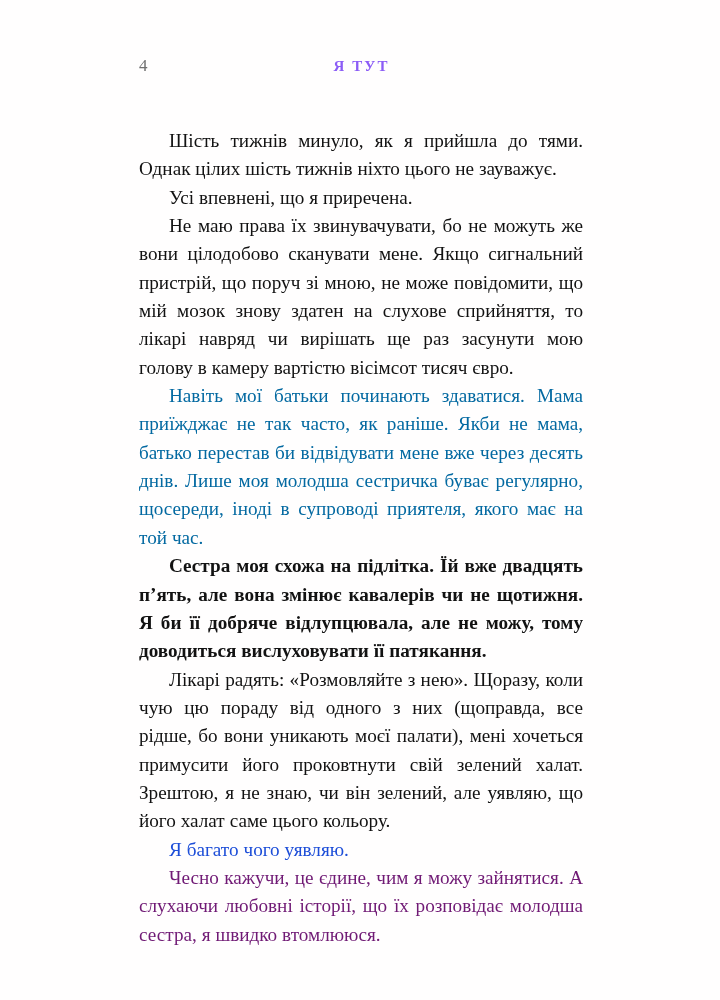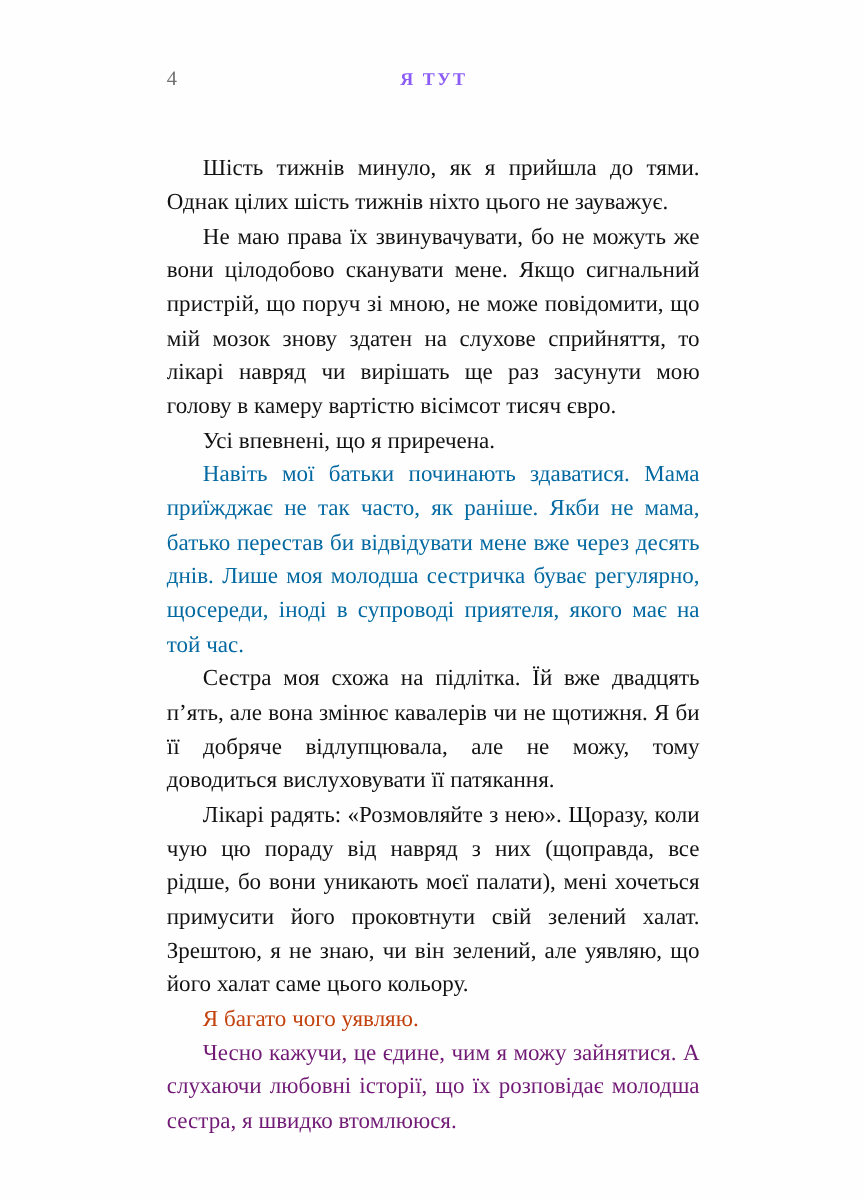--- a/index.html
+++ b/index.html
@@ -88,22 +88,22 @@
 <div class="page" style="background: rgb(255, 254, 254);">
 
   <div class="page-header">
     <div class="folio" style="color: rgb(111, 111, 111);">4</div>
     <div class="running-head">Я ТУТ</div>
     <div class="running-head-spacer"></div>
   </div>
 
   <div class="textblock">
     <p class="para" style="color: rgb(18, 18, 18);">Шість тижнів минуло, як я прийшла до тями. Однак цілих шість тижнів ніхто цього не зауважує.</p>
+    <p class="para" style="color: rgb(18, 18, 18);">Усі впевнені, що я приречена.</p>
     <p class="para" style="color: rgb(18, 18, 18);">Не маю права їх звинувачувати, бо не можуть же вони цілодобово сканувати мене. Якщо сигнальний пристрій, що поруч зі мною, не може повідомити, що мій мозок знову здатен на слухове сприйняття, то лікарі навряд чи вирішать ще раз засунути мою голову в камеру вартістю вісімсот тисяч євро.</p>
-    <p class="para" style="color: rgb(18, 18, 18);">Усі впевнені, що я приречена.</p>
     <p class="para" style="color: #0369a1;">Навіть мої батьки починають здаватися. Мама приїжджає не так часто, як раніше. Якби не мама, батько перестав би відвідувати мене вже через десять днів. Лише моя молодша сестричка буває регулярно, щосереди, іноді в супроводі приятеля, якого має на той час.</p>
-    <p class="para" style="color: rgb(18, 18, 18);">Сестра моя схожа на підлітка. Їй вже двадцять п’ять, але вона змінює кавалерів чи не щотижня. Я би її добряче відлупцювала, але не можу, тому доводиться вислуховувати її патякання.</p>
-    <p class="para" style="color: rgb(18, 18, 18);">Лікарі радять: «Розмовляйте з нею». Щоразу, коли чую цю пораду від навряд з них (щоправда, все рідше, бо вони уникають моєї палати), мені хочеться примусити його проковтнути свій зелений халат. Зрештою, я не знаю, чи він зелений, але уявляю, що його халат саме цього кольору.</p>
-    <p class="para" style="color: #c2410c;">Я багато чого уявляю.</p>
+    <p class="para" style="color: rgb(18, 18, 18); font-weight: bold;">Сестра моя схожа на підлітка. Їй вже двадцять п’ять, але вона змінює кавалерів чи не щотижня. Я би її добряче відлупцювала, але не можу, тому доводиться вислуховувати її патякання.</p>
+    <p class="para" style="color: rgb(18, 18, 18);">Лікарі радять: «Розмовляйте з нею». Щоразу, коли чую цю пораду від одного з них (щоправда, все рідше, бо вони уникають моєї палати), мені хочеться примусити його проковтнути свій зелений халат. Зрештою, я не знаю, чи він зелений, але уявляю, що його халат саме цього кольору.</p>
+    <p class="para" style="color: #1d4ed8;">Я багато чого уявляю.</p>
     <p class="para" style="color: #701a75;">Чесно кажучи, це єдине, чим я можу зайнятися. А слухаючи любовні історії, що їх розповідає молодша сестра, я швидко втомлююся.</p>
   </div>
 
 </div>
 
 </body></html>

